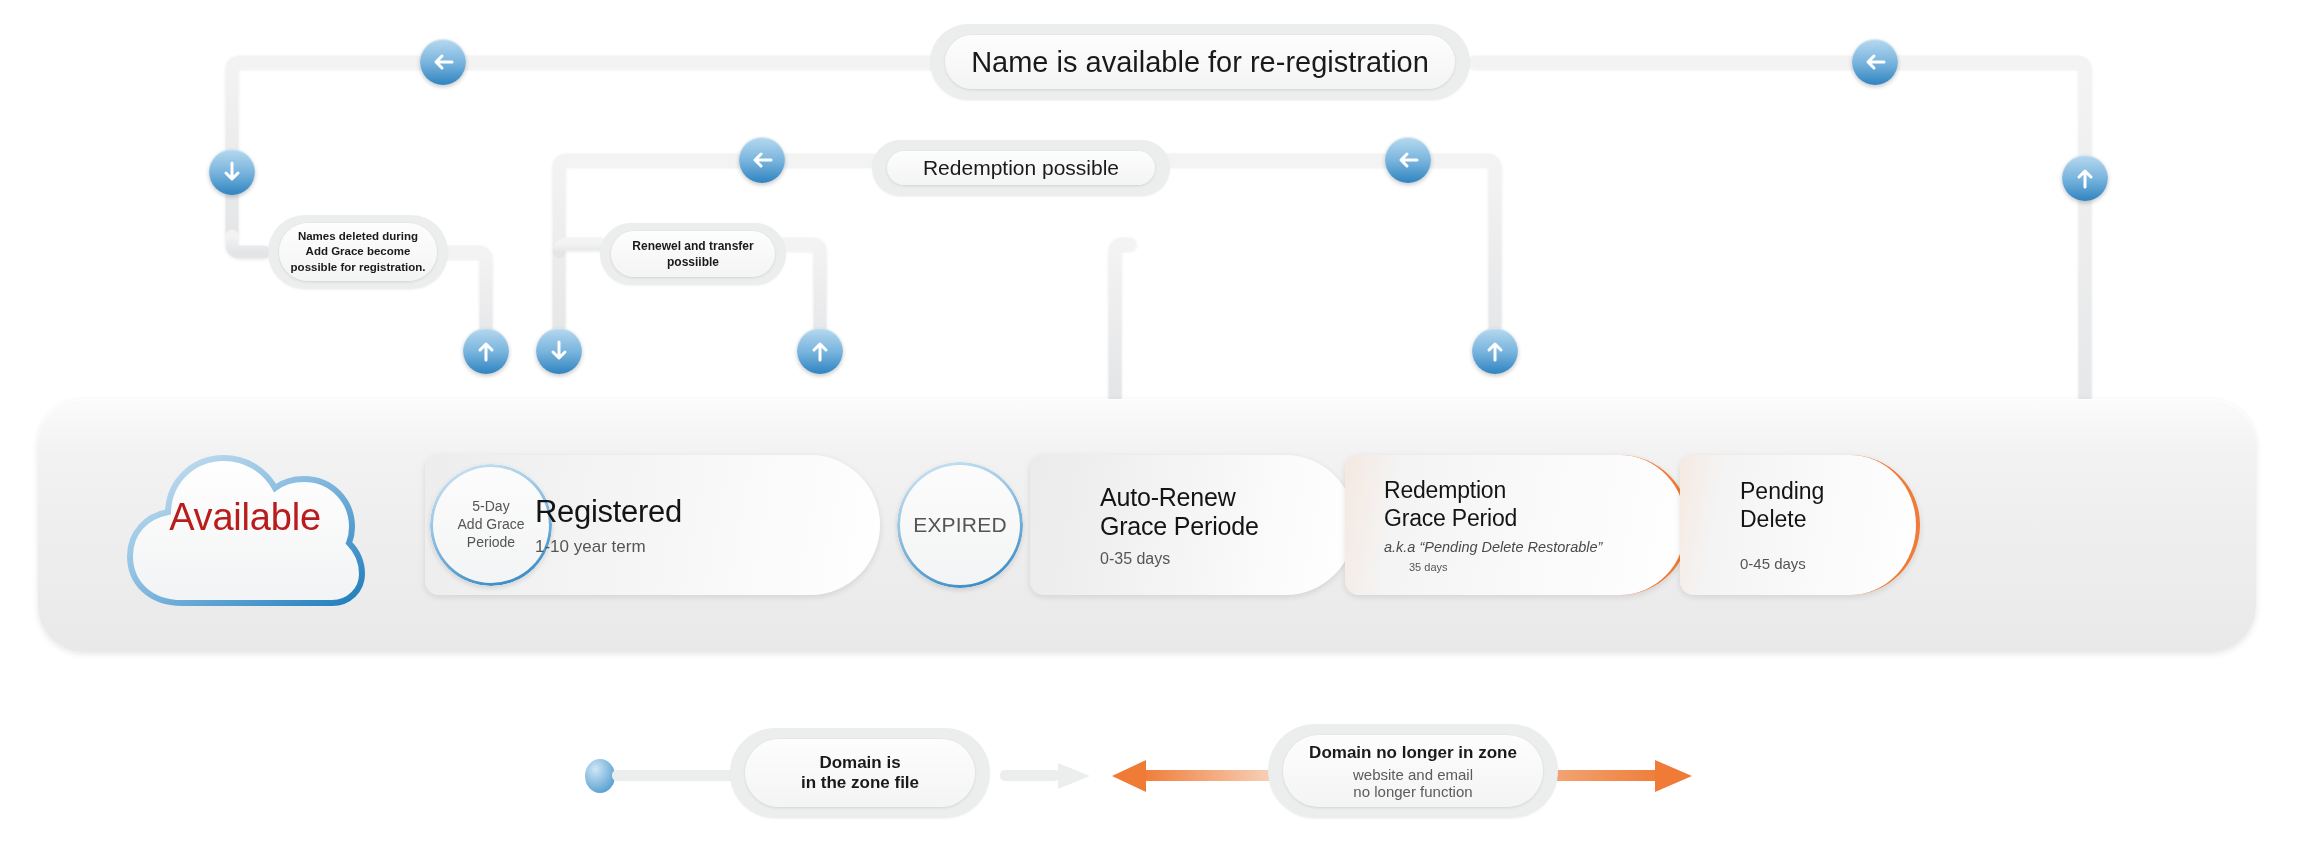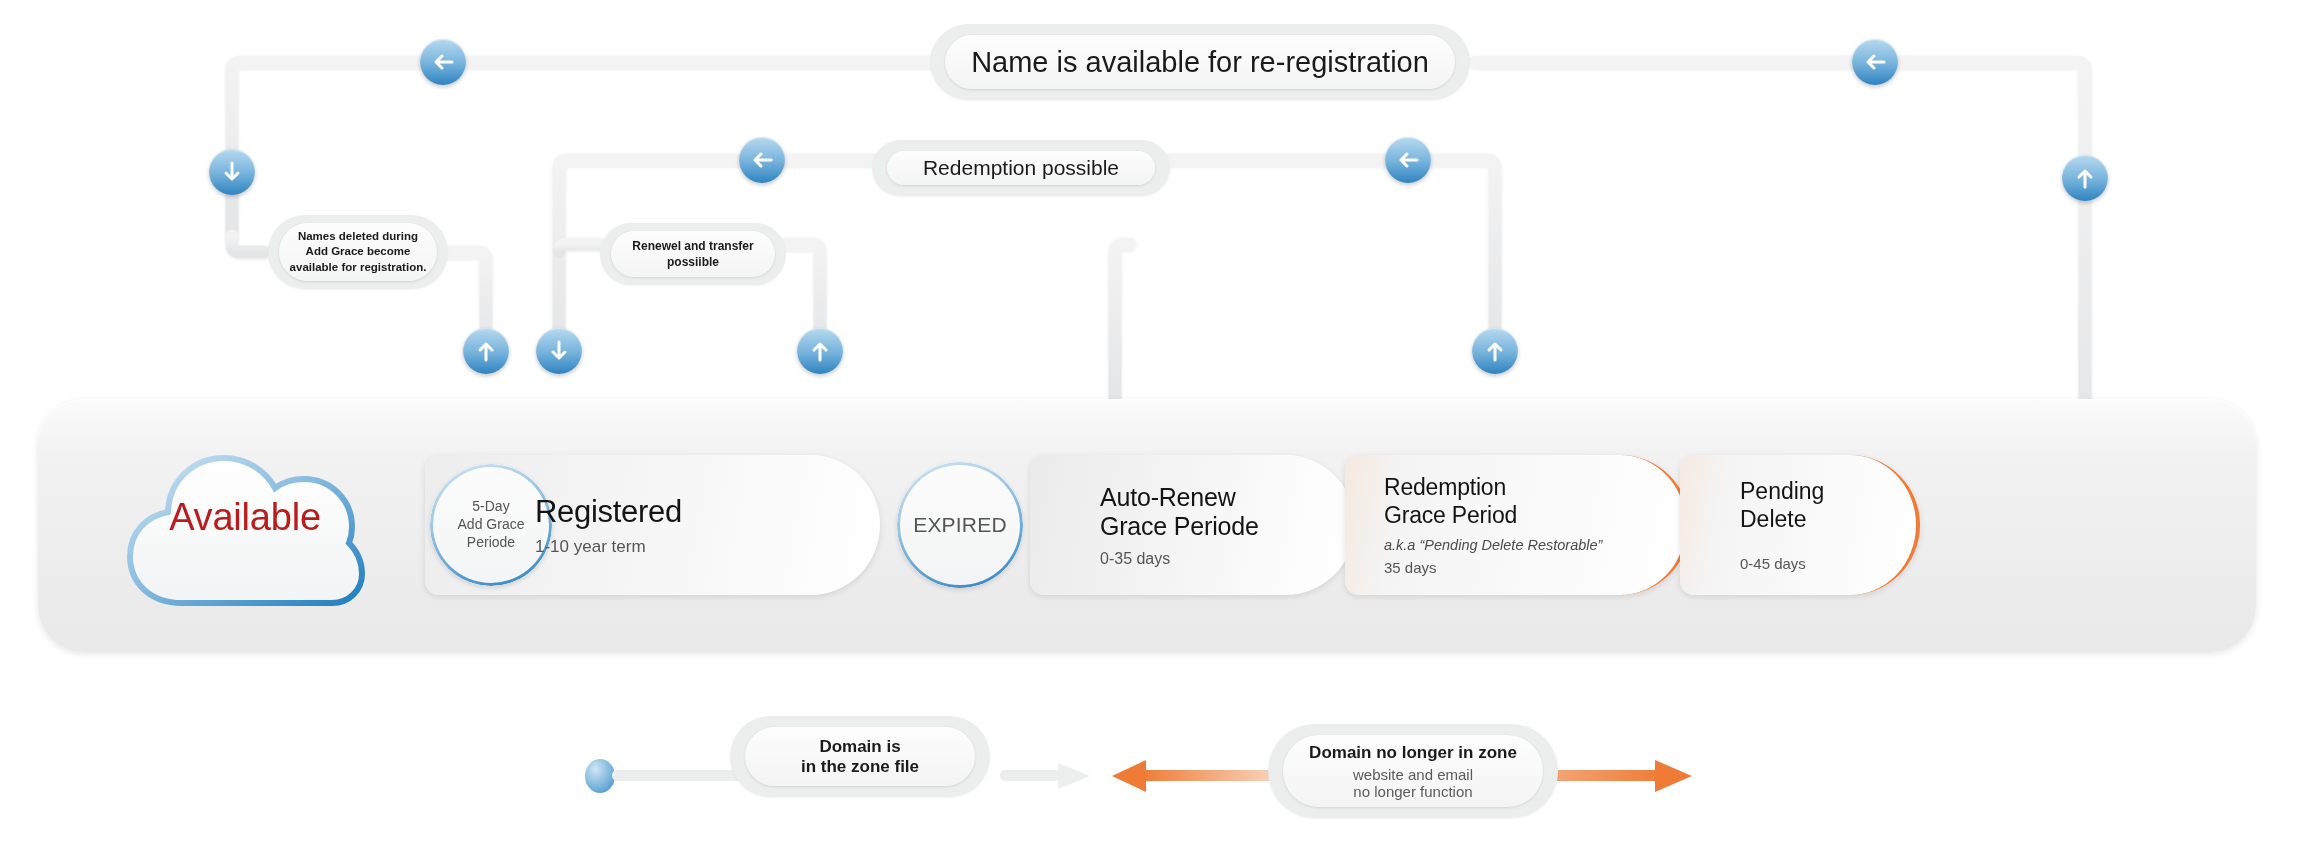--- a/index.html
+++ b/index.html
@@ -130,21 +130,21 @@
   </div>
 
   <div class="pill" style="left:872px;top:140px;width:298px;height:56px;">
     <div class="inner">
       <span class="t-head" style="font-size:21px;">Redemption possible</span>
     </div>
   </div>
 
   <div class="pill small" style="left:268px;top:215px;width:180px;height:74px;">
     <div class="inner">
-      <span class="t-head" style="font-size:11.5px;line-height:1.35;padding:0 10px;font-weight:bold;">Names deleted during Add Grace become available for registration.</span>
+      <span class="t-head" style="font-size:11.5px;line-height:1.35;padding:0 10px;font-weight:bold;">Names deleted during Add Grace become possible for registration.</span>
     </div>
   </div>
 
   <div class="pill small" style="left:600px;top:223px;width:186px;height:62px;">
     <div class="inner">
       <span class="t-head" style="font-size:12px;line-height:1.35;padding:0 8px;font-weight:bold;">Renewel and transfer possiible</span>
     </div>
   </div>
 
   <div class="node" style="left:420px;top:39px;">
@@ -229,21 +229,21 @@
   </div>
 
   <div class="chev" style="left:1345px;top:455px;width:345px;height:140px;
               background:linear-gradient(100deg,#f5e8e0 0%,#f4f4f4 16%,#fafafa 60%,#ffffff 100%);
               border-radius:14px 70px 70px 14px;padding-left:39px;box-sizing:border-box;
               border-right:4px solid #ef7b36;border-top:0;border-bottom:0;">
     <div class="txt">
       <div class="stage-title" style="font-size:23px;line-height:1.2;letter-spacing:-.2px;">Redemption</div>
       <div class="stage-title" style="font-size:23px;line-height:1.2;letter-spacing:-.2px;">Grace Period</div>
       <div class="stage-italic" style="font-size:14.5px;margin-top:7px;">a.k.a “Pending Delete Restorable”</div>
-      <div class="stage-note" style="font-size:15px;margin-top:6px;">35 days</div>
+      <div class="stage-note" style="font-size:11px;margin-top:6px;margin-left:25px;">35 days</div>
     </div>
   </div>
 
   <div class="chev" style="left:1680px;top:455px;width:240px;height:140px;
               background:linear-gradient(100deg,#f6e9e1 0%,#f4f4f4 18%,#fafafa 62%,#ffffff 100%);
               border-radius:14px 70px 70px 14px;padding-left:60px;box-sizing:border-box;
               border-right:4px solid #ef7b36;">
     <div class="txt">
       <div class="stage-title" style="font-size:23px;line-height:1.2;">Pending</div>
       <div class="stage-title" style="font-size:23px;line-height:1.2;">Delete</div>
@@ -310,21 +310,21 @@
       <rect x="1000" y="70" width="60" height="11" fill="#eceded" rx="5"></rect>
       <path d="M1058,63 L1090,76 L1058,89 z" fill="#eceded"></path>
 
       <rect x="1140" y="70" width="150" height="11" fill="url(#orangeFadeL)" rx="2"></rect>
       <path d="M1146,60 L1112,76 L1146,92 z" fill="#ef7b36"></path>
 
       <rect x="1400" y="70" width="265" height="11" fill="url(#orangeFadeR)" rx="2"></rect>
       <path d="M1655,60 L1692,76 L1655,92 z" fill="#ef7b36"></path>
     </svg>
 
-    <div class="pill" style="left:730px;top:16px;width:260px;height:81px;">
+    <div class="pill" style="left:730px;top:28px;width:260px;height:90px;">
       <div class="inner">
         <span class="t-head" style="font-size:17px;font-weight:bold;">Domain is</span>
         <span class="t-head" style="font-size:17px;font-weight:bold;">in the zone file</span>
       </div>
     </div>
 
     <div class="pill" style="left:1268px;top:24px;width:290px;height:94px;">
       <div class="inner">
         <span class="t-head" style="font-size:17px;font-weight:bold;">Domain no longer in zone</span>
         <span class="t-sub" style="font-size:15px;margin-top:3px;">website and email</span>

